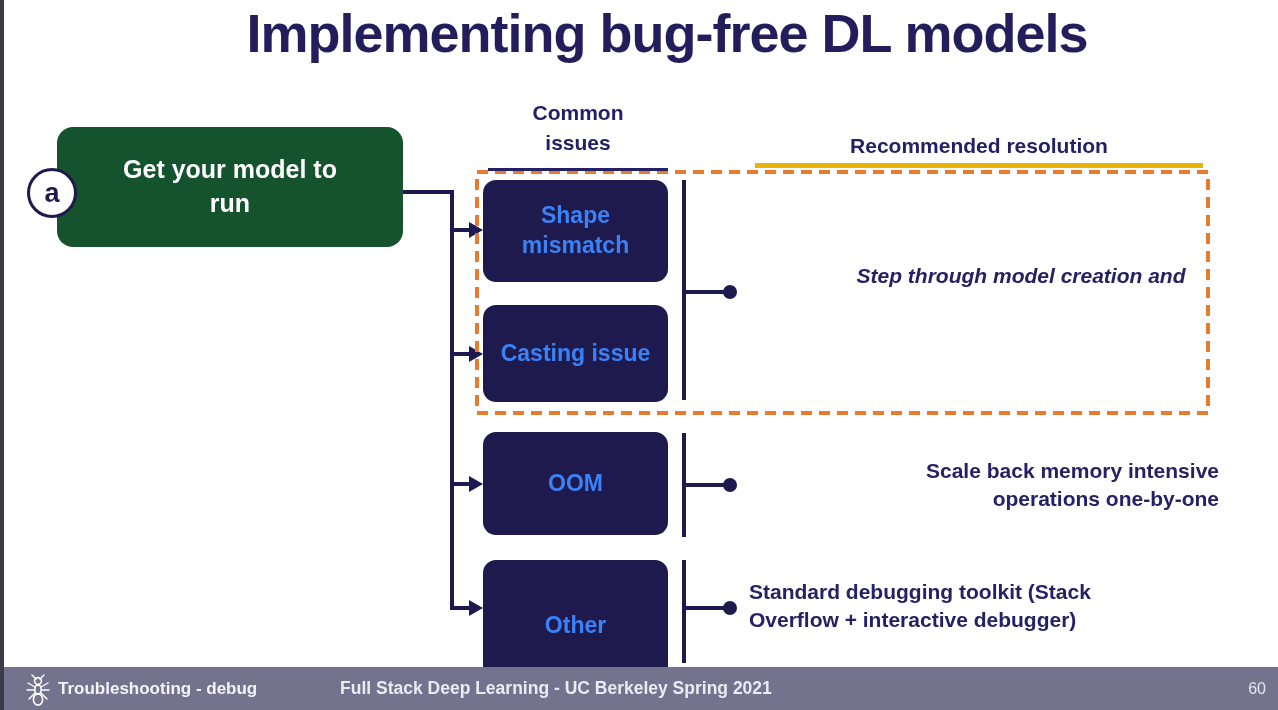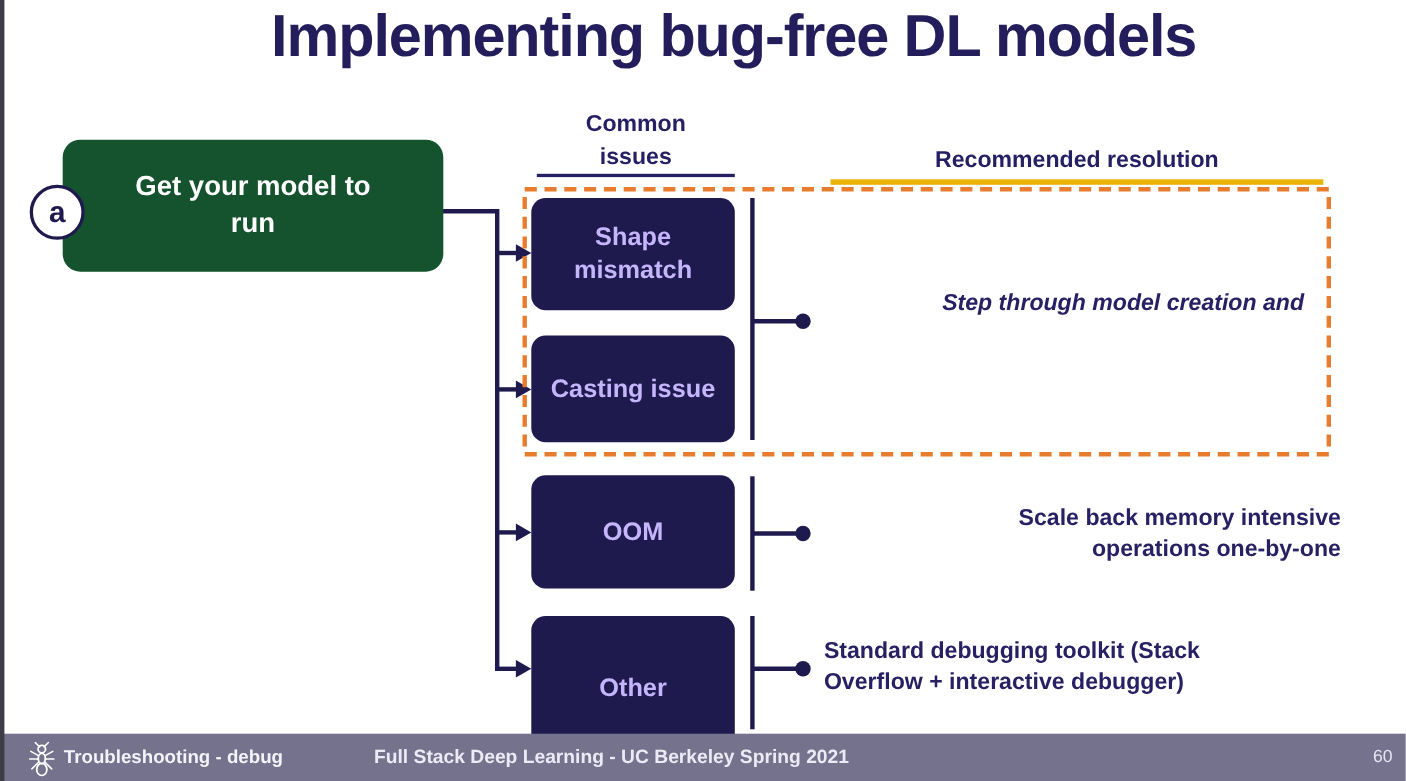--- a/index.html
+++ b/index.html
@@ -29,39 +29,39 @@
   .marker-circle{
     position:absolute;left:27px;top:168px;width:50px;height:50px;border-radius:50%;
     background:#ffffff;border:3px solid #1f1a4e;box-sizing:border-box;
     display:flex;align-items:center;justify-content:center;
     font-size:27px;font-weight:bold;color:#1f1a4e;z-index:3;
   }
 
   
   .issues-header{
     position:absolute;left:488px;top:98px;width:180px;z-index:2;
-    border-bottom:3px solid #252063;padding-bottom:0;
+    border-bottom:3px solid #252063;padding-bottom:10px;
   }
   .issues-header .inner{
     display:block;max-width:118px;margin:0 auto;text-align:center;
     font-size:21px;font-weight:bold;color:#252063;line-height:30px;
   }
   .resolution-header{
     position:absolute;left:755px;top:131px;width:448px;z-index:2;
     text-align:center;font-size:21px;font-weight:bold;color:#252063;line-height:30px;
     border-bottom:5px solid #eab308;padding-bottom:2px;
   }
 
   
   .issue-box{
     position:absolute;left:483px;width:185px;background:#1f1a4e;border-radius:13px;
     display:flex;align-items:center;justify-content:center;z-index:2;
   }
   .issue-box .lbl{
-    color:#c4b5fd;font-size:23px;font-weight:bold;text-align:center;line-height:1.3;
+    color:#3b82f6;font-size:23px;font-weight:bold;text-align:center;line-height:1.3;
     padding:0 15px;
   }
   .issue-1{top:180px;height:102px;}
   .issue-2{top:305px;height:97px;}
   .issue-3{top:432px;height:103px;}
   .issue-4{top:560px;height:132px;}
 
   
   .resolution{position:absolute;color:#272164;font-size:21px;font-weight:bold;line-height:28px;z-index:2;}
   .res-1{left:786px;top:262px;width:470px;text-align:center;font-style:italic;}

